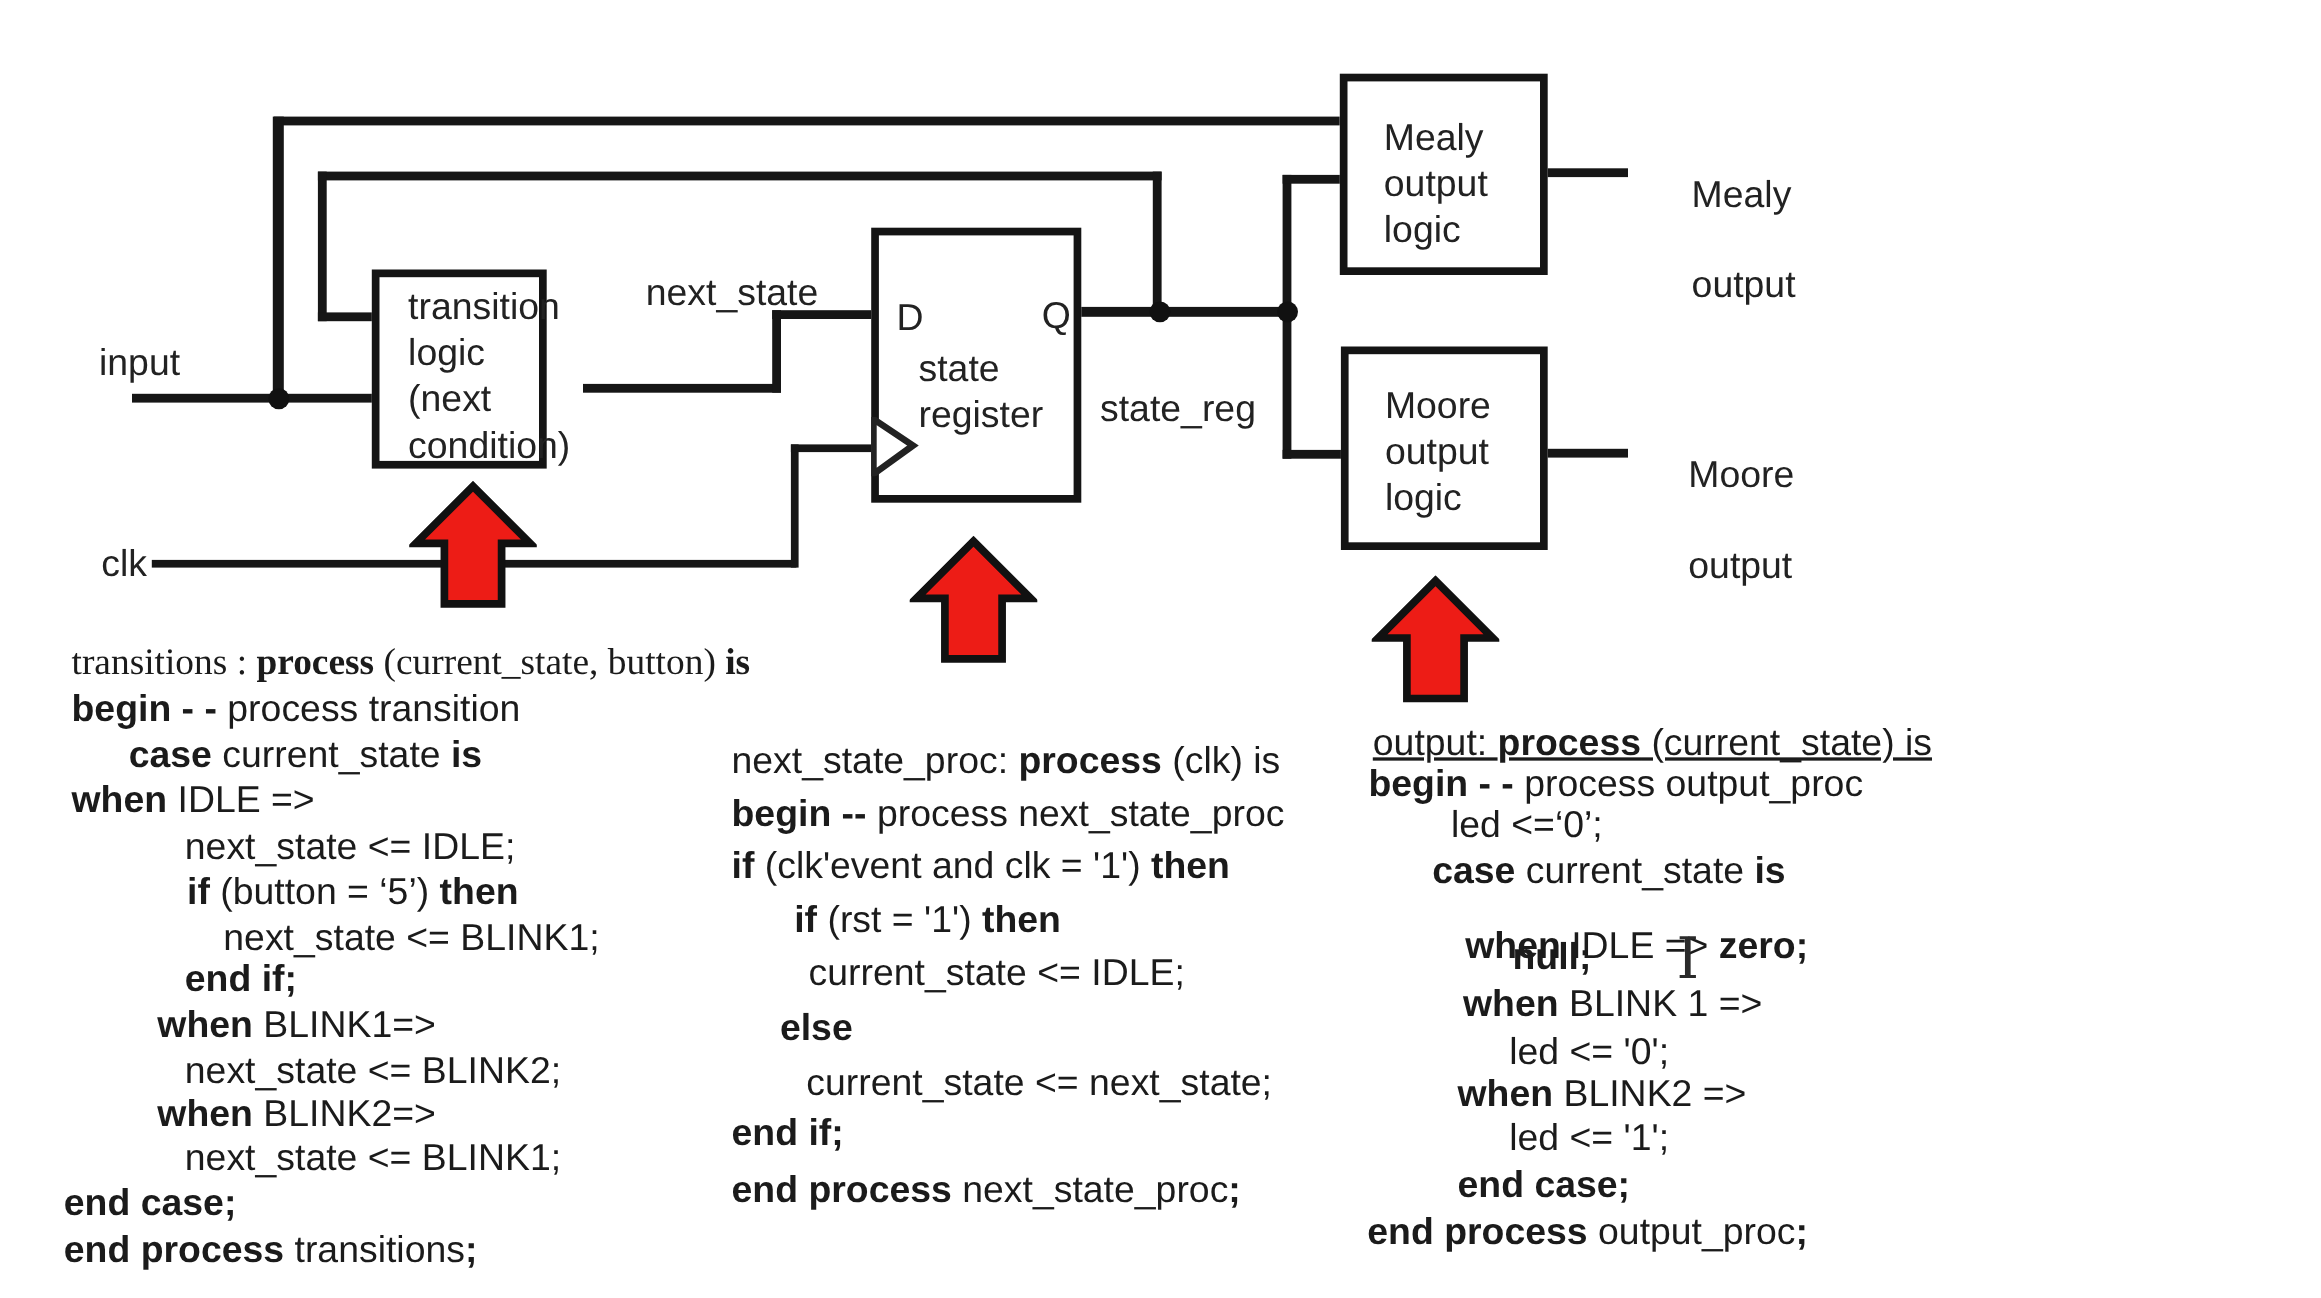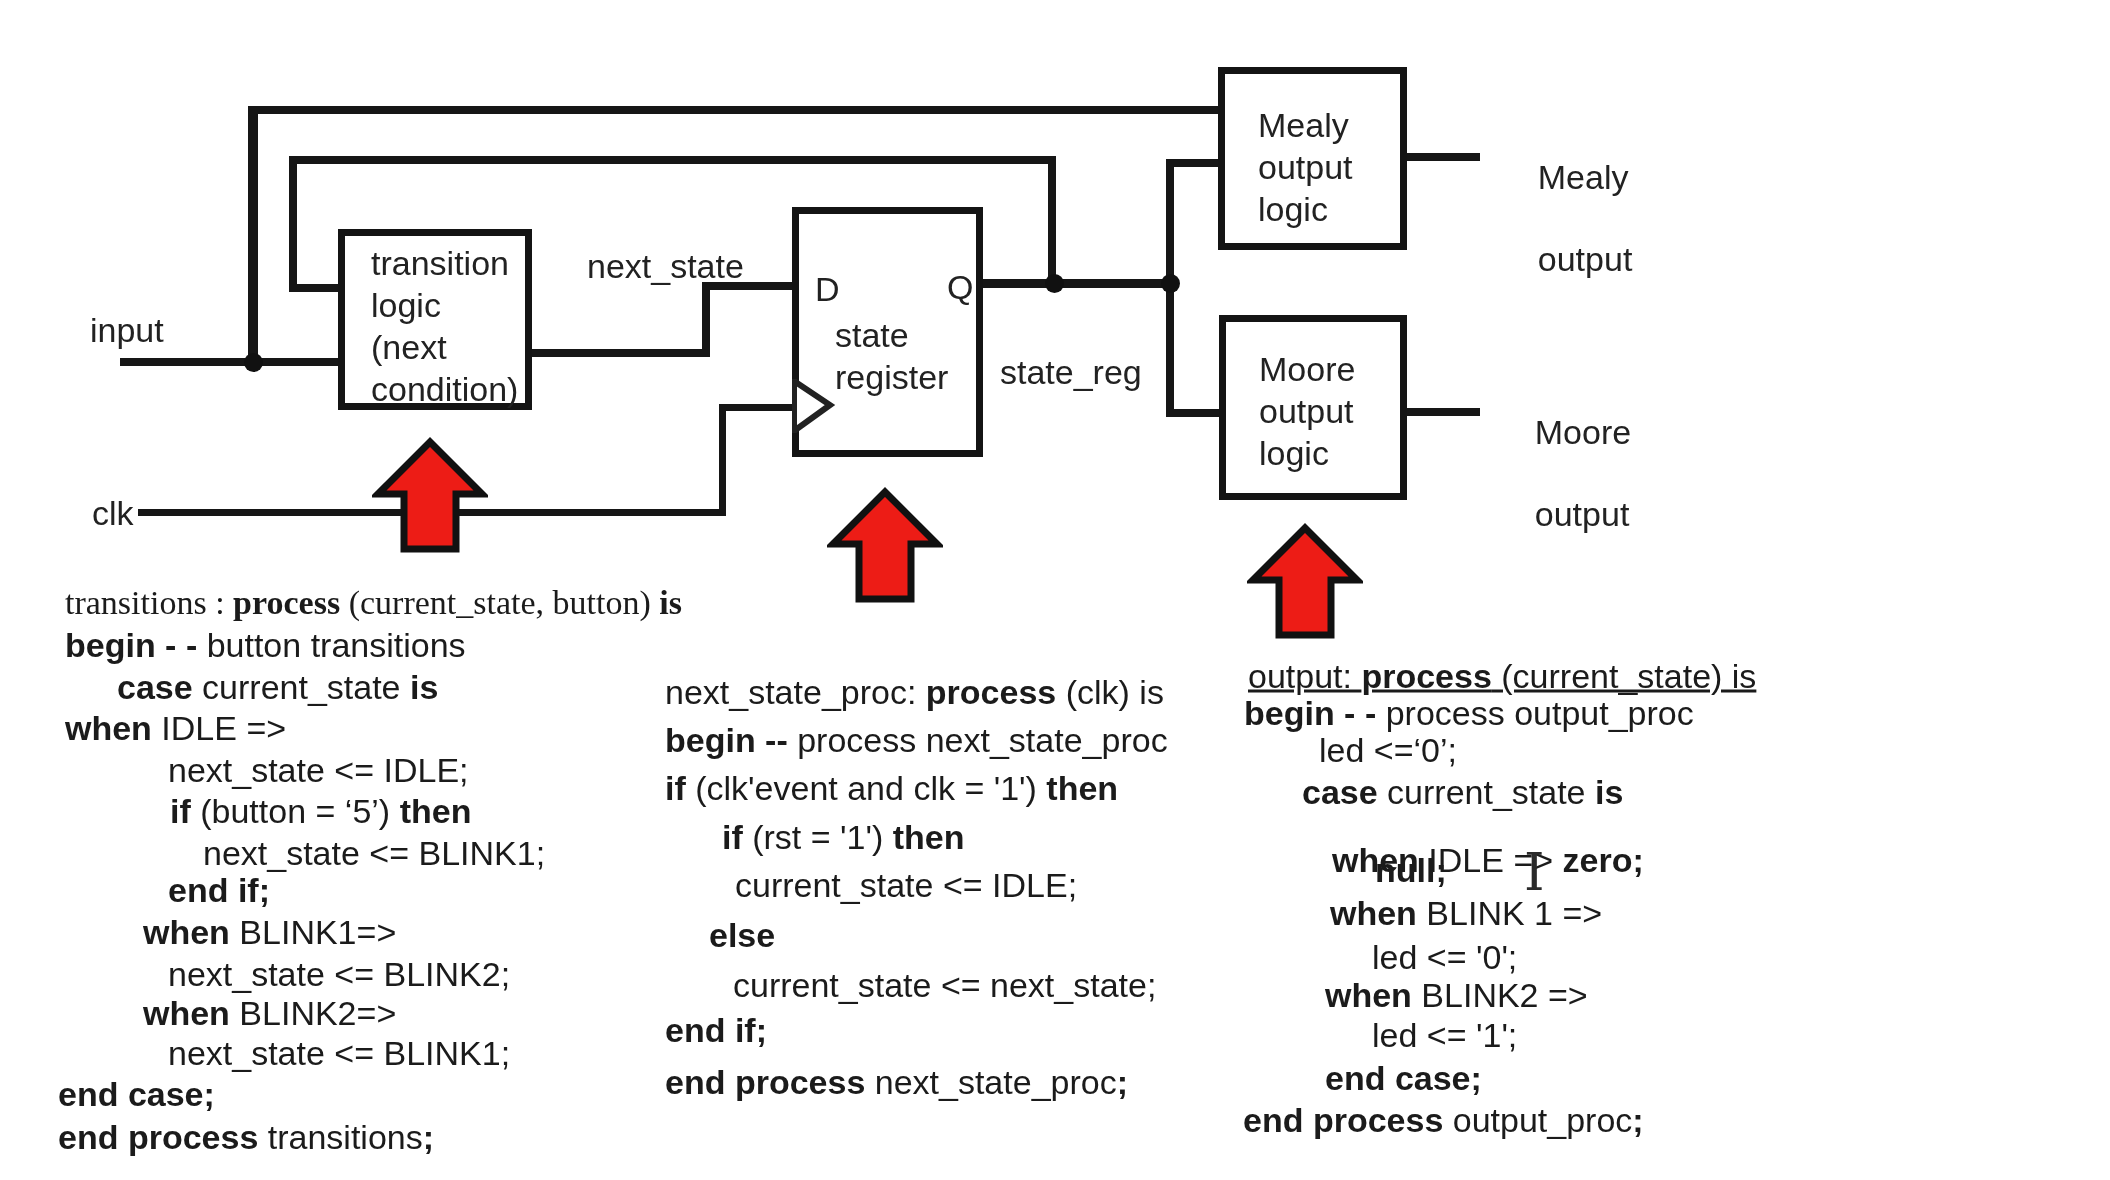--- a/index.html
+++ b/index.html
@@ -41,21 +41,21 @@
   <div class="wire" style="left:1405px;top:153px;width:75px;height:8px"></div>
   <div class="wire" style="left:1405px;top:408px;width:75px;height:8px"></div>
   <div class="wire" style="left:138px;top:509px;width:586px;height:7px"></div>
   <div class="wire" style="left:719px;top:404px;width:7px;height:112px"></div>
   <div class="wire" style="left:719px;top:404px;width:75px;height:7px"></div>
 
   <div class="dot" style="left:244px;top:353px"></div>
   <div class="dot" style="left:1045px;top:274px"></div>
   <div class="dot" style="left:1161px;top:274px"></div>
 
-  <div class="box" style="left:338px;top:229px;width:194px;height:181px">
+  <div class="box" style="left:338px;top:245px;width:159px;height:181px">
     <div class="box-label" style="left:26px;top:6px">
         <div>transition</div>
         <div>logic</div>
         <div>(next</div>
         <div>condition)</div>
       </div>
   </div>
 
   <div class="box" style="left:792px;top:207px;width:191px;height:250px">
     <span class="pin" style="left:16px;top:56px">D</span>
@@ -103,21 +103,21 @@
     </svg>
   <svg class="arrow" style="left:827px;top:487px" width="116" height="118" viewBox="0 0 116 118">
       <polygon points="58,5 6,57 32,57 32,112 84,112 84,57 110,57"></polygon>
     </svg>
   <svg class="arrow" style="left:1247px;top:523px" width="116" height="118" viewBox="0 0 116 118">
       <polygon points="58,5 6,57 32,57 32,112 84,112 84,57 110,57"></polygon>
     </svg>
 
   <div style="position:absolute;left:0;top:0;width:100%;height:100%">
       <div class="code-line" style="left: 65px; top: 603px; font-family: Liberation Serif, serif;"><span>transitions : </span><span class="b">process </span><span>(current_state, button) </span><span class="b">is</span></div>
-      <div class="code-line" style="left: 65px; top: 645px;"><span class="b">begin - - </span><span>button transitions</span></div>
+      <div class="code-line" style="left: 65px; top: 645px;"><span class="b">begin - - </span><span>process transition</span></div>
       <div class="code-line" style="left: 117px; top: 687px;"><span class="b">case</span><span> current_state </span><span class="b">is</span></div>
       <div class="code-line" style="left: 65px; top: 728px;"><span class="b">when</span><span> IDLE =&gt;</span></div>
       <div class="code-line" style="left: 168px; top: 770px;"><span>next_state &lt;= IDLE;</span></div>
       <div class="code-line" style="left: 170px; top: 811px;"><span class="b">if</span><span> (button = ‘5’) </span><span class="b">then</span></div>
       <div class="code-line" style="left: 203px; top: 853px;"><span>next_state &lt;= BLINK1;</span></div>
       <div class="code-line" style="left: 168px; top: 890px;"><span class="b">end if;</span></div>
       <div class="code-line" style="left: 143px; top: 932px;"><span class="b">when</span><span> BLINK1=&gt;</span></div>
       <div class="code-line" style="left: 168px; top: 974px;"><span>next_state &lt;= BLINK2;</span></div>
       <div class="code-line" style="left: 143px; top: 1013px;"><span class="b">when</span><span> BLINK2=&gt;</span></div>
       <div class="code-line" style="left: 168px; top: 1053px;"><span>next_state &lt;= BLINK1;</span></div>

